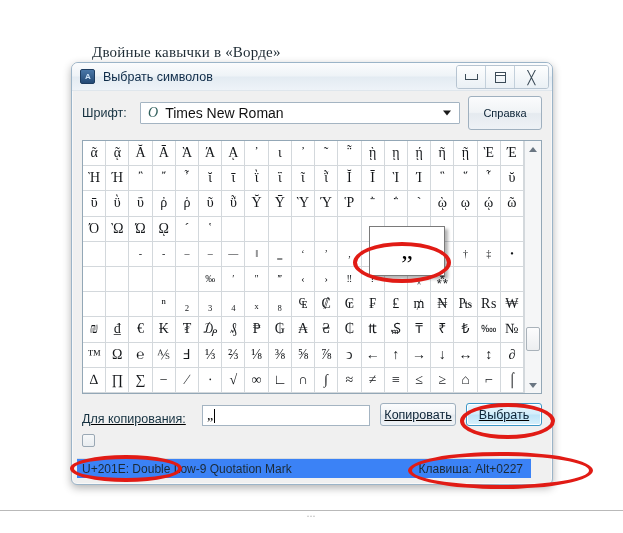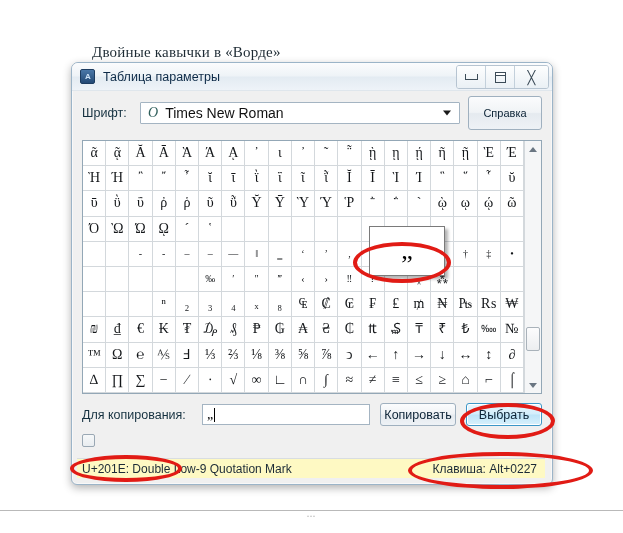--- a/index.html
+++ b/index.html
@@ -227,21 +227,22 @@
     color: #000;
     line-height: 1;
     box-sizing: border-box;
     z-index: 5;
   }
 
   
   #copy-row {
     margin-top: 9px;
     display: flex;
-    align-items: center;
+    align-items: flex-end;
+    text-decoration: underline;
   }
   #copy-label { font-size: 12.5px; color: #14303f; width: 120px; flex: none; }
   #copy-input {
     flex: 1 1 auto;
     height: 21px;
     background: #ffffff;
     border: 1px solid #a4b4c2;
     display: flex;
     align-items: center;
     box-sizing: border-box;
@@ -287,24 +288,24 @@
     border: 1px solid #9aa8b4;
     border-radius: 2px;
     box-sizing: border-box;
     flex: none;
   }
   #advanced-label { font-size: 12.5px; color: #14303f; margin-left: 6px; }
 
   
   #statusbar {
     position: absolute;
-    left: 5px; right: 7px;
+    left: 5px; right: 21px;
     bottom: 6px;
     height: 20px;
-    background: #fef9c3;
+    background: #3b82f6;
     border-top: 1px solid #d8dde1;
     display: flex;
     align-items: center;
     box-sizing: border-box;
   }
   #status-left {
     font-size: 12px;
     color: #1b2a36;
     padding-left: 5px;
     white-space: nowrap;
@@ -351,21 +352,21 @@
 </style>
 </head>
 <body>
 
 <div id="bg-doc-text">Двойные кавычки в «Ворде»</div>
 
 <div id="charmap-window">
 
   <div id="titlebar">
     <div id="app-icon">A</div>
-    <div id="window-title">Таблица параметры</div>
+    <div id="window-title">Выбрать символов</div>
     <div id="winbtns">
       <div class="winbtn">
         <span class="gl-min"></span>
       </div>
       <div class="winbtn">
         <span class="gl-max"></span>
       </div>
       <div class="winbtn">
         <span class="gl-close">╳</span>
       </div>

